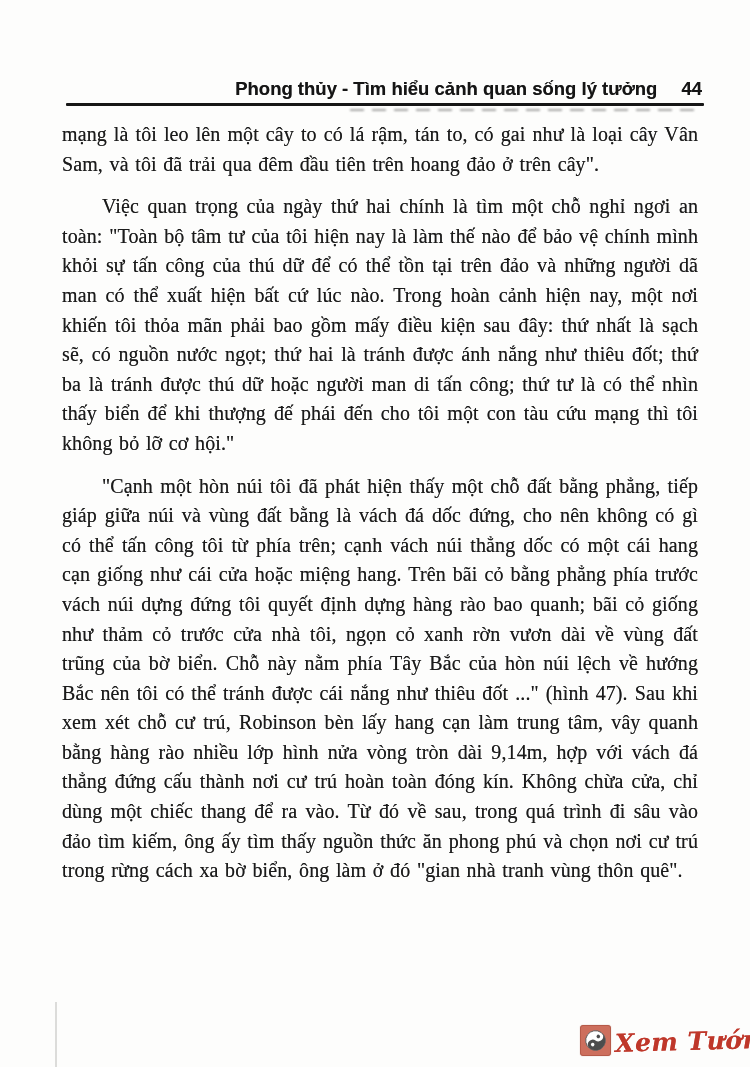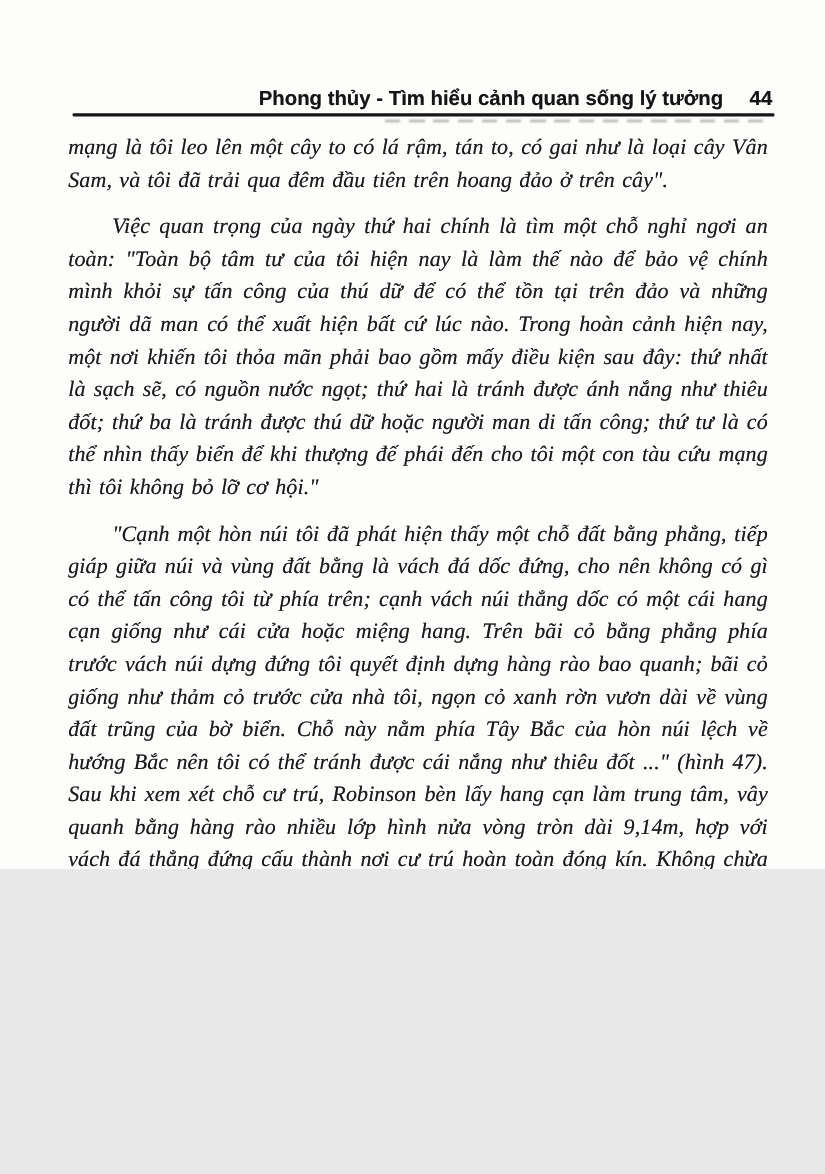--- a/index.html
+++ b/index.html
@@ -3,21 +3,21 @@
 <meta charset="utf-8">
 <style>
   html, body {
     margin: 0;
     padding: 0;
     background: #e8e8e8;
   }
   .page {
     position: relative;
     width: 750px;
-    height: 790px;
+    height: 1067px;
     margin: 0 auto;
     background: #fdfdfc;
     overflow: hidden;
     font-family: "Liberation Serif", "DejaVu Serif", serif;
     color: #1b1b1b;
   }
 
   
   .running-header {
     position: absolute;
@@ -63,21 +63,20 @@
     width: 636px;
     font-size: 20px;
     line-height: 29.6px;
     text-align: justify;
     letter-spacing: 0.1px;
     word-spacing: 1.5px;
     text-shadow: 0 0 0.45px rgba(25,25,25,0.65);
   }
   .page-body p {
     margin: 0;
-    font-style: italic;
   }
   .page-body p.indented {
     text-indent: 40px;
   }
   .page-body p + p {
     margin-top: 13px;
   }
 
   
   .watermark {

